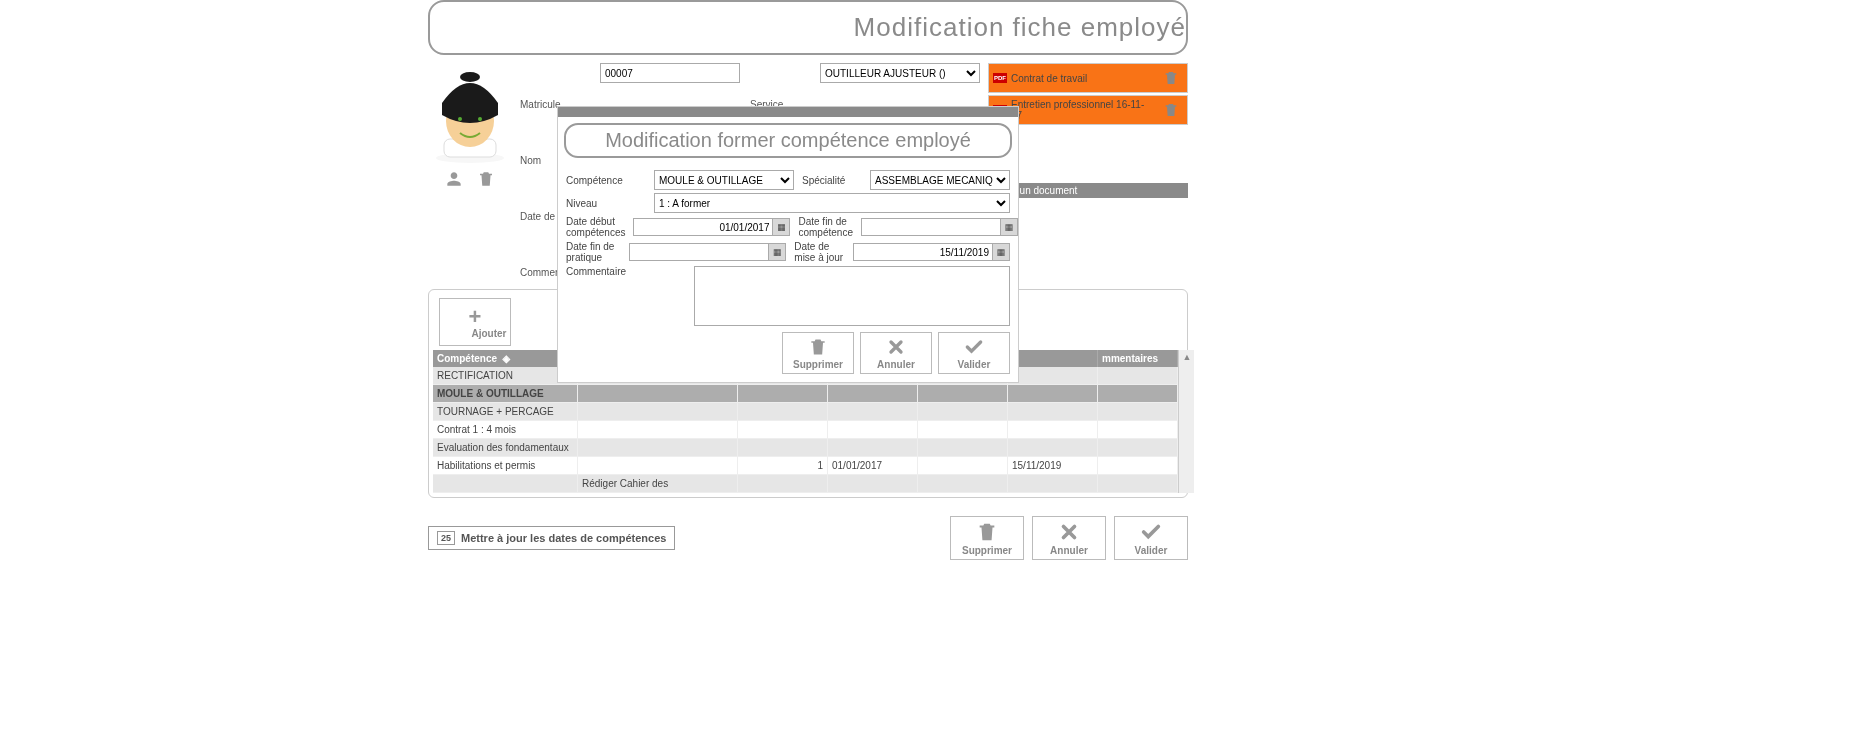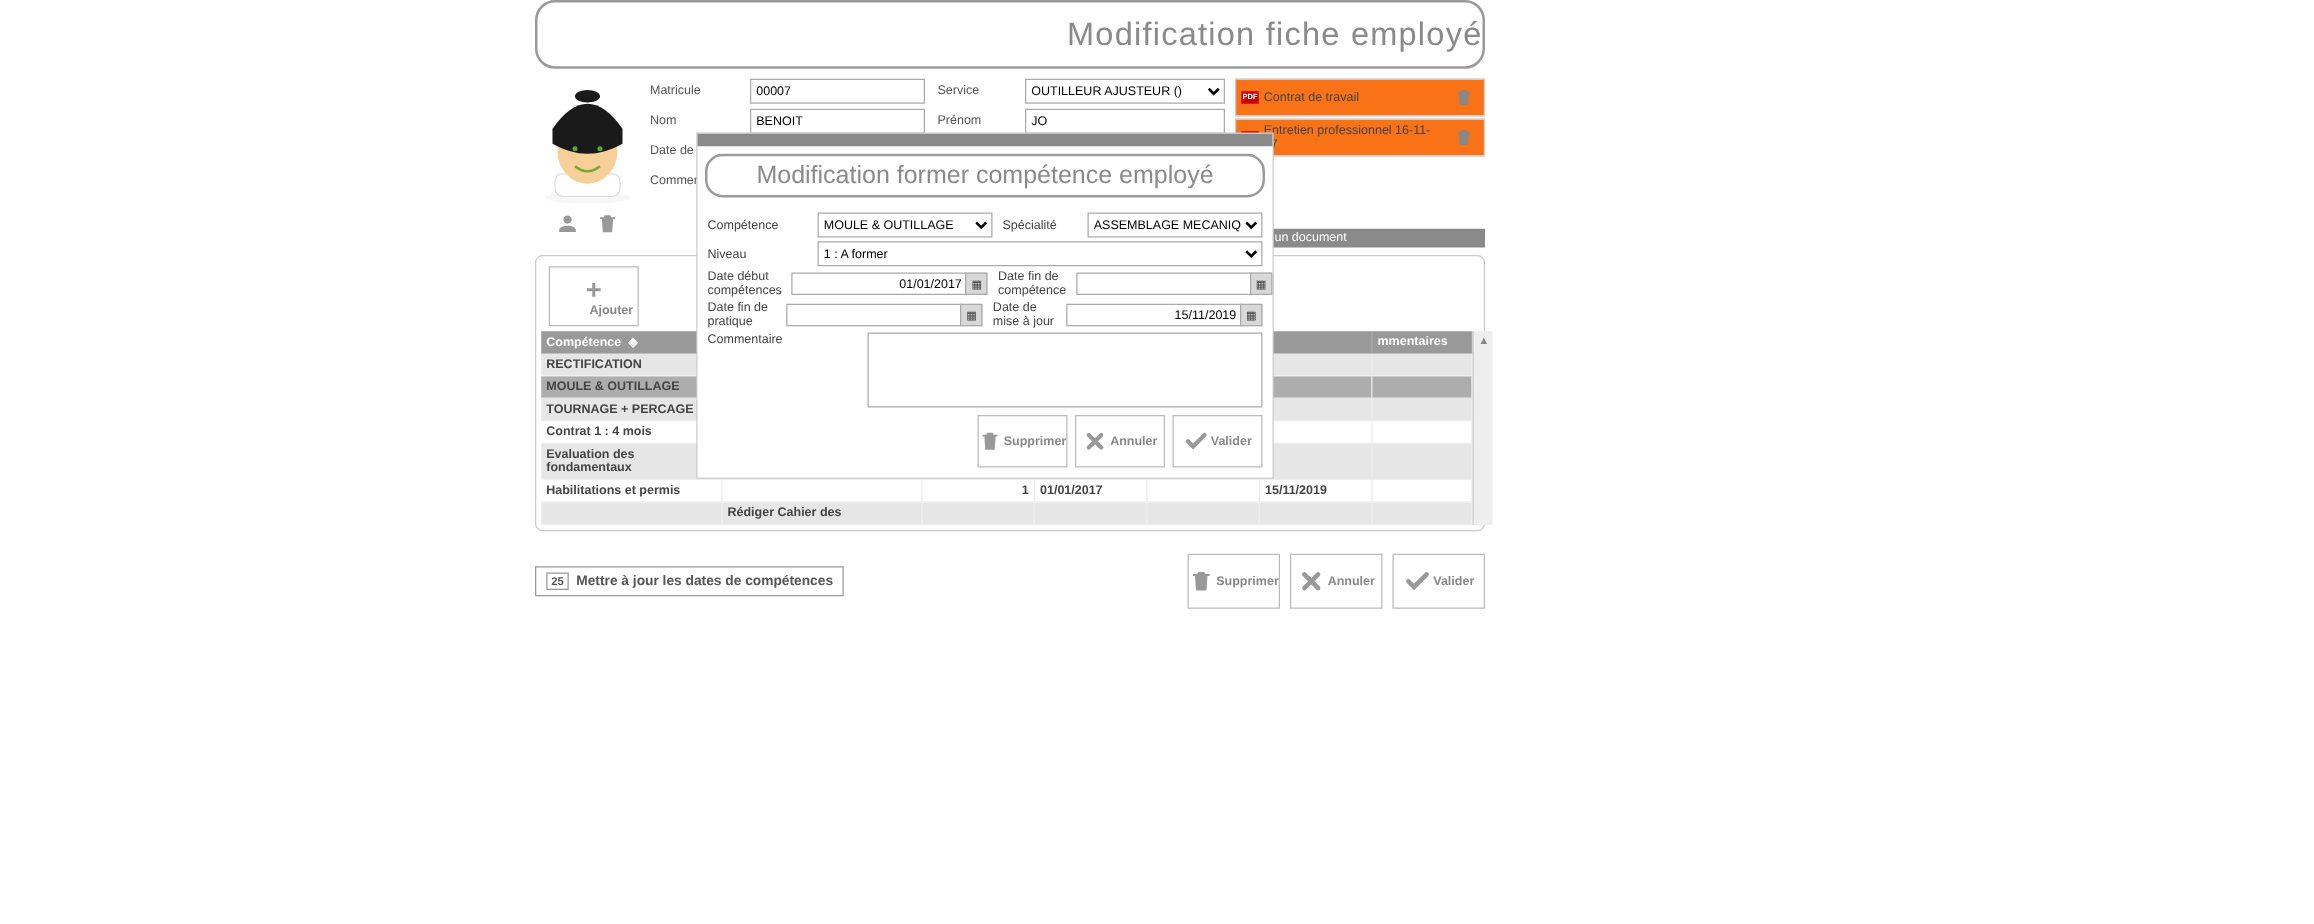--- a/index.html
+++ b/index.html
@@ -6,46 +6,46 @@
   body { width: 1851px; height: 739px; background: #fff; position: relative; font-size: 11px; color: #444; }
   .app { position: absolute; left: 428px; top: 0; width: 760px; }
   .title-banner { border: 2px solid #9a9a9a; border-radius: 16px; padding: 10px 0; text-align: right; font-size: 26px; color: #8a8a8a; font-family: "Trebuchet MS", sans-serif; letter-spacing: 1px; }
   .top-form { display: flex; margin-top: 8px; gap: 8px; }
   .avatar-col { width: 84px; }
   .avatar { width: 84px; height: 100px; position: relative; }
   .avatar svg { width: 84px; height: 100px; }
   .avatar-actions { display: flex; gap: 8px; justify-content: center; margin-top: 4px; }
   .icon-btn { width: 24px; height: 24px; display: inline-flex; align-items: center; justify-content: center; color: #888; cursor: pointer; }
   .form-cols { flex: 1; display: grid; grid-template-columns: 70px 140px 60px 160px; gap: 4px 10px; align-content: start; }
-  .form-cols label { font-size: 10px; color: #555; line-height: 20px; }
+  .form-cols label { font-size: 10px; color: #555; line-height: 20px; margin-top: 32px; }
   .tinput { border: 1px solid #aaa; padding: 2px 4px; height: 20px; width: 100%; font-size: 10px; background: #fff; }
   .select { border: 1px solid #aaa; height: 20px; width: 100%; font-size: 10px; background: #fff; }
   .docs { width: 200px; }
   .doc-row { display: flex; align-items: center; gap: 4px; background: #f97316; padding: 2px 4px; margin-bottom: 2px; border: 1px solid #ccc; }
   .doc-row .pdf-ic { width: 14px; height: 10px; background: #c00; color: #fff; font-size: 6px; font-weight: bold; display: inline-flex; align-items: center; justify-content: center; }
   .doc-row .doc-name { flex: 1; font-size: 10px; }
   .add-doc-bar { background: #8a8a8a; color: #fff; font-size: 10px; padding: 2px 6px; margin-top: 58px; }
   .table-section { margin-top: 6px; border: 1px solid #ccc; border-radius: 6px; padding: 8px 4px 4px; }
   .ajouter-box { width: 72px; height: 48px; border: 1px solid #bbb; display: flex; flex-direction: column; align-items: center; justify-content: center; margin-left: 6px; margin-bottom: 4px; cursor: pointer; }
   .ajouter-box .plus { font-size: 22px; font-weight: bold; color: #999; line-height: 1; }
   .ajouter-box .lbl { font-size: 10px; color: #888; font-weight: bold; margin-left: 28px; }
   .grid-head { display: grid; grid-template-columns: 145px 160px 90px 90px 90px 90px 80px; background: #999; color: #fff; font-size: 10px; font-weight: bold; }
   .grid-head div { padding: 3px 4px; border-right: 1px solid #aaa; }
   .grid-row { display: grid; grid-template-columns: 145px 160px 90px 90px 90px 90px 80px; font-size: 10px; }
-  .grid-row div { padding: 3px 4px; border-right: 1px solid #eee; border-bottom: 1px solid #eee; overflow: hidden; white-space: nowrap; font-weight: bold; }
+  .grid-row div { padding: 3px 4px; border-right: 1px solid #eee; border-bottom: 1px solid #eee; overflow: hidden; white-space: nowrap; }
   .grid-row.alt { background: #e6e6e6; }
   .grid-row.sel { background: #adadad; font-weight: bold; }
   .grid-wrap { display: flex; }
   .grid-main { flex: 1; }
   .scroll { width: 16px; background: #eee; border-left: 1px solid #ccc; position: relative; }
   .scroll .arrow { width: 16px; height: 14px; display: flex; align-items: center; justify-content: center; color: #888; font-size: 9px; }
   .bottom-bar { display: flex; align-items: center; margin-top: 18px; gap: 8px; justify-content: flex-end; }
   .maj-btn { display: flex; align-items: center; gap: 6px; border: 1px solid #999; padding: 4px 8px; font-size: 11px; font-weight: bold; color: #555; cursor: pointer; }
   .spacer { flex: 1; }
-  .big-btn { width: 74px; height: 44px; border: 1px solid #bbb; display: flex; flex-direction: row; align-items: center; justify-content: center; cursor: pointer; gap: 2px; background: #fff; }
+  .big-btn { width: 74px; height: 44px; border: 1px solid #bbb; display: flex; flex-direction: column; align-items: center; justify-content: center; cursor: pointer; gap: 2px; background: #fff; }
   .big-btn span.tx { font-size: 10px; color: #888; font-weight: bold; }
   .trash-svg, .x-svg, .check-svg { color: #999; }
   .modal { position: absolute; left: 558px; top: 107px; width: 460px; background: #fff; box-shadow: 0 0 0 1px #ccc; }
   .modal .drag-bar { height: 10px; background: #8a8a8a; }
   .modal .m-title-wrap { padding: 6px; }
   .modal .m-title { border: 2px solid #9a9a9a; border-radius: 14px; text-align: center; padding: 4px 0; font-size: 20px; color: #8a8a8a; font-family: "Trebuchet MS", sans-serif; }
   .modal .m-body { padding: 6px 8px 8px; }
   .m-row { display: flex; gap: 8px; margin-bottom: 3px; align-items: center; }
   .m-lbl { width: 120px; font-size: 10px; }
   .m-lbl.s { width: 80px; }

